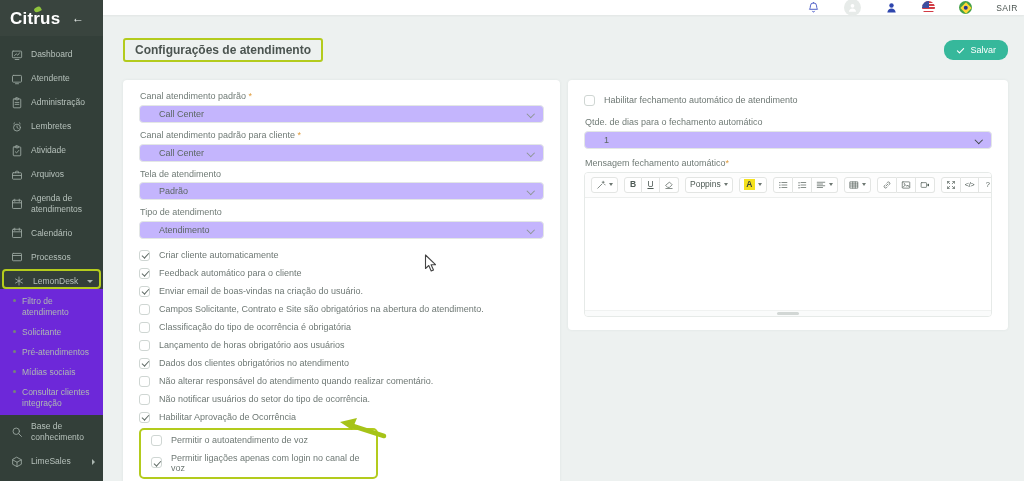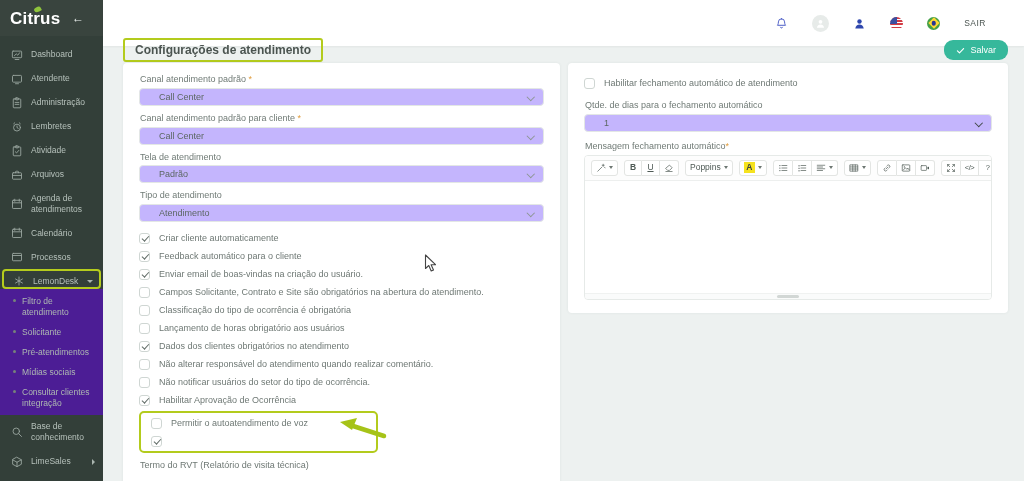--- a/index.html
+++ b/index.html
@@ -16,45 +16,45 @@
   .collapse{color:#eef2f0;font-size:12px;line-height:1;cursor:pointer;}
   .nav{padding:7px 0 0;font-size:8.5px;}
   .nav-item{display:flex;align-items:center;gap:8px;padding:6px 8px 6px 11px;cursor:pointer;}
   .nav-item.hl{border:2px solid #b5cc1d;border-radius:4px;margin:0 2px;padding:4px 6px 0 9px;}
   .nav-ico{display:flex;color:#9aa69f;flex-shrink:0;}
   .nav-ico svg{width:12px;height:12px;}
   .nav-label{line-height:1.3;}
   .chev{margin-left:auto;flex-shrink:0;}
   .chev-down{width:0;height:0;border-left:3px solid transparent;border-right:3px solid transparent;border-top:3.5px solid #aab5af;}
   .chev-right{width:0;height:0;border-top:3px solid transparent;border-bottom:3px solid transparent;border-left:3.5px solid #aab5af;}
-  .submenu{background:#4c1d95;padding:2px 0;}
+  .submenu{background:#6d28d9;padding:2px 0;}
   .sub-item{display:flex;align-items:flex-start;gap:6px;padding:4.5px 6px 4.5px 13px;color:#aeb9b2;cursor:pointer;}
   .dot{width:3px;height:3px;border-radius:50%;background:#76827b;margin-top:3.5px;flex-shrink:0;}
   .sub-label{line-height:1.3;}
 
   
-  .topbar{position:absolute;left:103px;top:0;right:0;height:46px;background:#fff;display:flex;align-items:center;
-          justify-content:flex-end;gap:24px;padding-right:38px;box-shadow:0 1px 2px rgba(0,0,0,.05);}
+  .topbar{position:absolute;left:103px;top:0;right:0;height:15px;background:#fff;display:flex;align-items:center;
+          justify-content:flex-end;gap:24px;padding-right:6px;box-shadow:0 1px 2px rgba(0,0,0,.05);}
   .top-ico{display:flex;cursor:pointer;}
   .top-ico svg{width:13px;height:13px;}
   .top-ico.bell{color:#4a5cc5;}
   .top-ico.user{color:#2e46ad;}
   .avatar{width:17px;height:17px;border-radius:50%;background:#e7ebe9;display:flex;align-items:center;justify-content:center;color:#fff;cursor:pointer;}
   .avatar svg{width:11px;height:11px;}
   .flag{width:13px;height:13px;border-radius:50%;position:relative;overflow:hidden;display:inline-block;cursor:pointer;}
   .flag-us{background:repeating-linear-gradient(180deg,#d23b44 0 1.6px,#fff 1.6px 3.2px);}
   .flag-us::after{content:"";position:absolute;left:0;top:0;width:7px;height:7px;background:#3c4fa0;}
   .flag-br{background:#43a047;}
   .flag-br::before{content:"";position:absolute;left:50%;top:50%;width:8px;height:8px;background:#fdd835;transform:translate(-50%,-50%) rotate(45deg);}
   .flag-br::after{content:"";position:absolute;left:50%;top:50%;width:4.5px;height:4.5px;border-radius:50%;background:#283593;transform:translate(-50%,-50%);}
   .sair{font-size:8.5px;color:#4a5450;letter-spacing:.5px;cursor:pointer;}
 
   
   .content{position:absolute;left:103px;top:30px;right:0;bottom:0;padding:8px 16px 0 20px;}
-  .page-head{display:flex;align-items:center;justify-content:space-between;margin-bottom:1px;}
+  .page-head{display:flex;align-items:center;justify-content:space-between;margin-bottom:18px;}
   .title{font-size:12px;font-weight:bold;color:#4b5450;border:2px solid #b3cb1d;border-radius:3px;padding:3px 10px;margin:0;}
   .save-btn{background:#36b89b;color:#fff;border:none;border-radius:9px;font-size:9px;padding:5px 12px;
             display:flex;align-items:center;gap:5px;cursor:pointer;font-family:inherit;}
   .save-btn svg{width:9px;height:9px;stroke-width:2;}
   .cards{display:flex;gap:8px;align-items:flex-start;}
   .card{background:#fff;border-radius:4px;box-shadow:0 0 3px rgba(70,90,80,.08);}
   .left-card{width:437px;padding:11px 16px;height:430px;}
   .right-card{width:440px;padding:11px 16px 13px;}
 
   .f-label{font-size:9px;color:#707b76;margin:0 1px 3px;line-height:1.2;}
@@ -440,20 +440,21 @@
               <span class="cbox checked"></span>
               <span>Habilitar Aprovação de Ocorrência</span>
             </div>
             <div class="green-box">
               <div class="check-row">
                 <span class="cbox"></span>
                 <span>Permitir o autoatendimento de voz</span>
               </div>
               <div class="check-row">
                 <span class="cbox checked"></span>
+                <span>Permitir ligações apenas com login no canal de voz</span>
               </div>
             </div>
           </div>
         <div class="rvt-label">Termo do RVT (Relatório de visita técnica)</div>
 
       </section>
 
       <section class="card right-card">
         <div class="check-row mb8">
           <span class="cbox" id="auto-close-box"></span>

